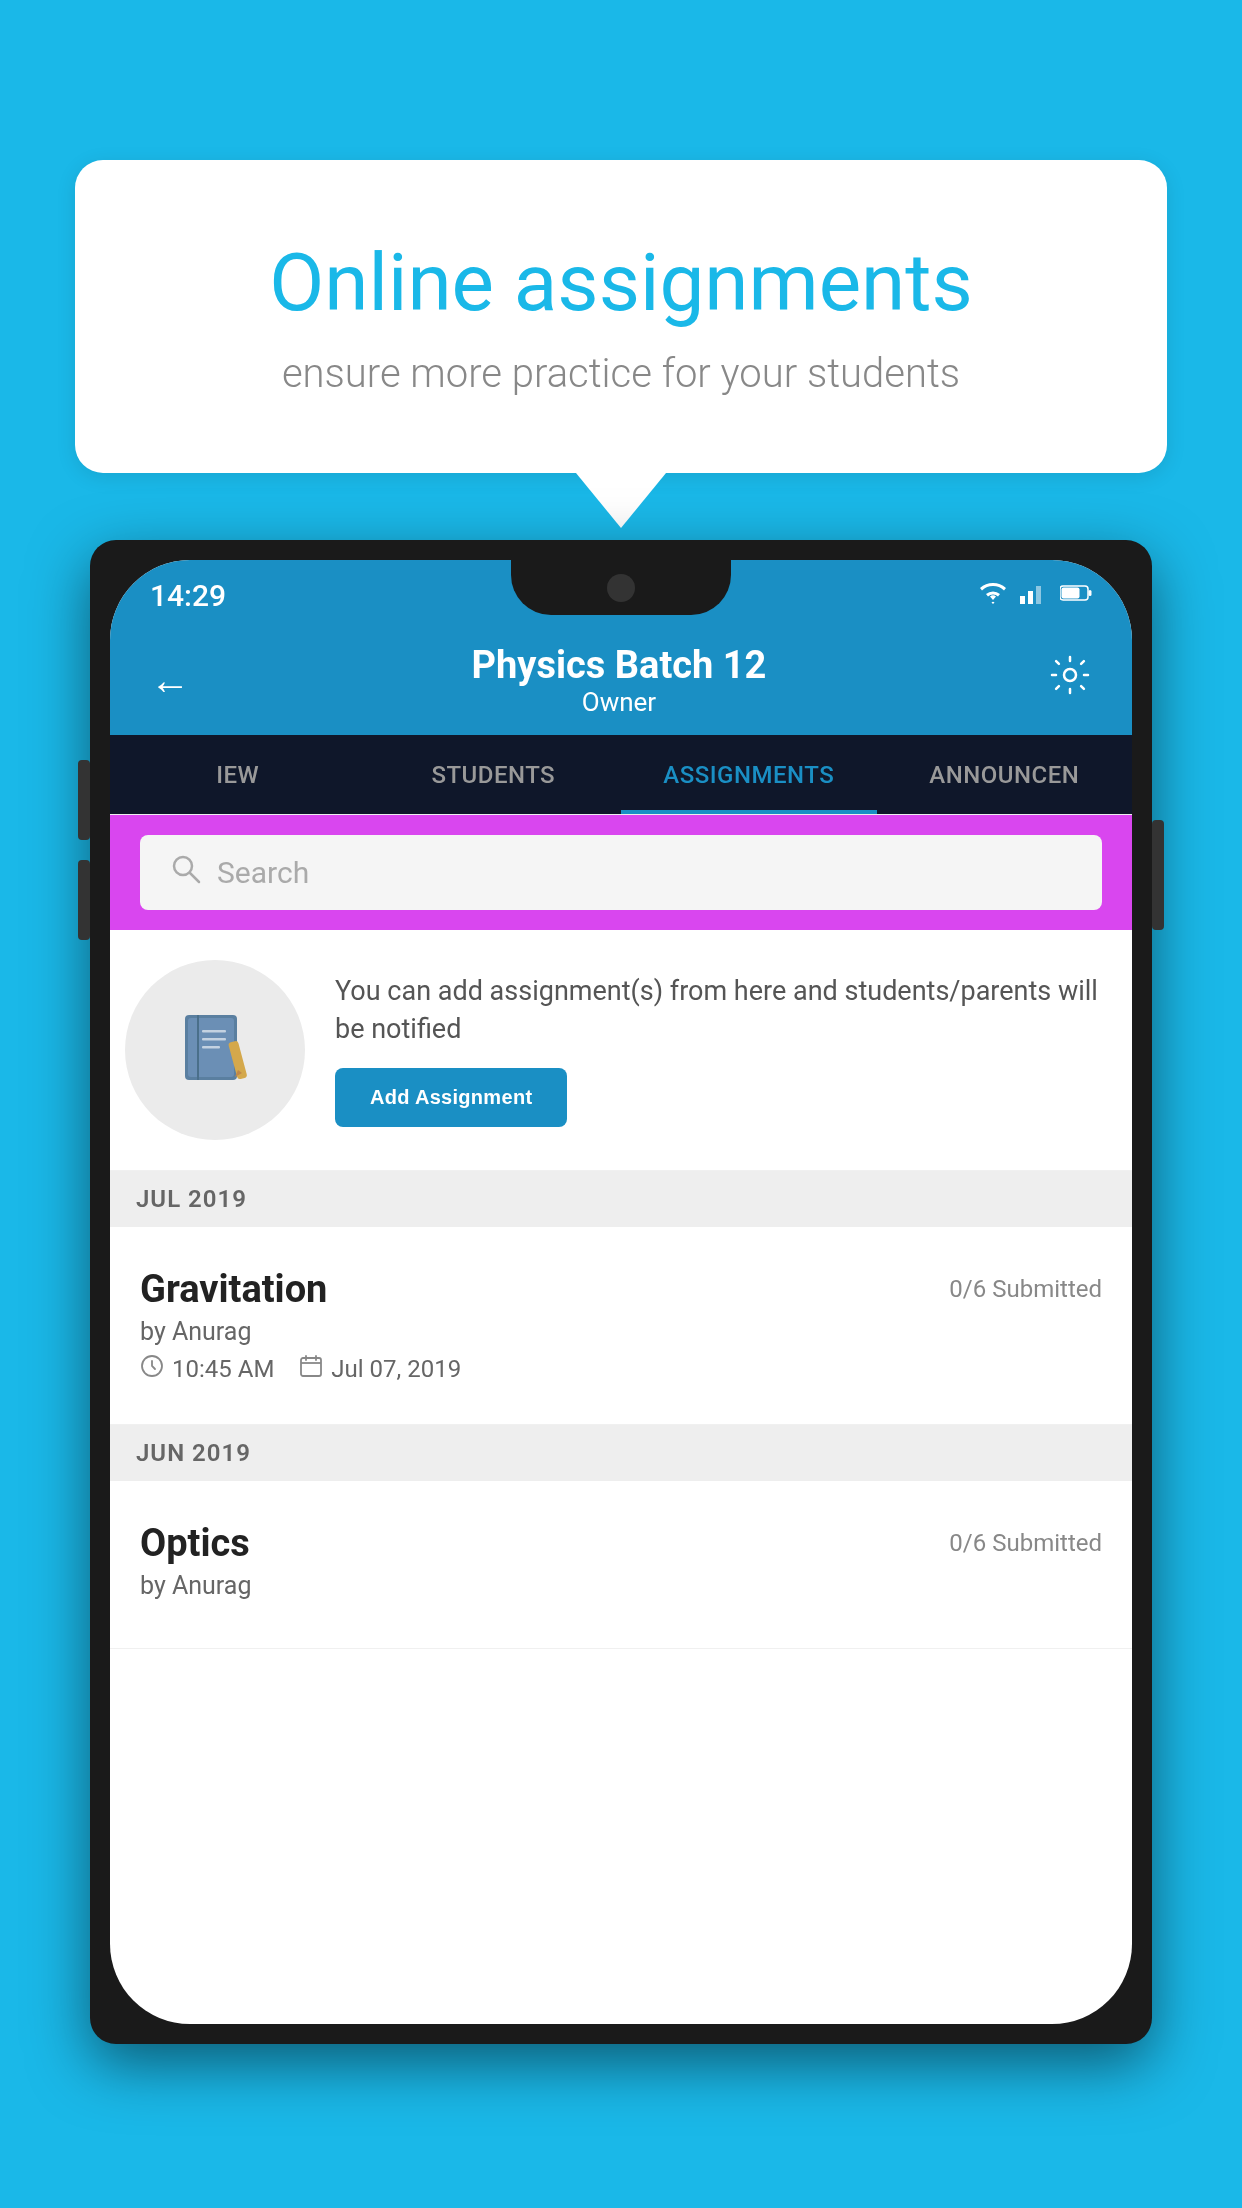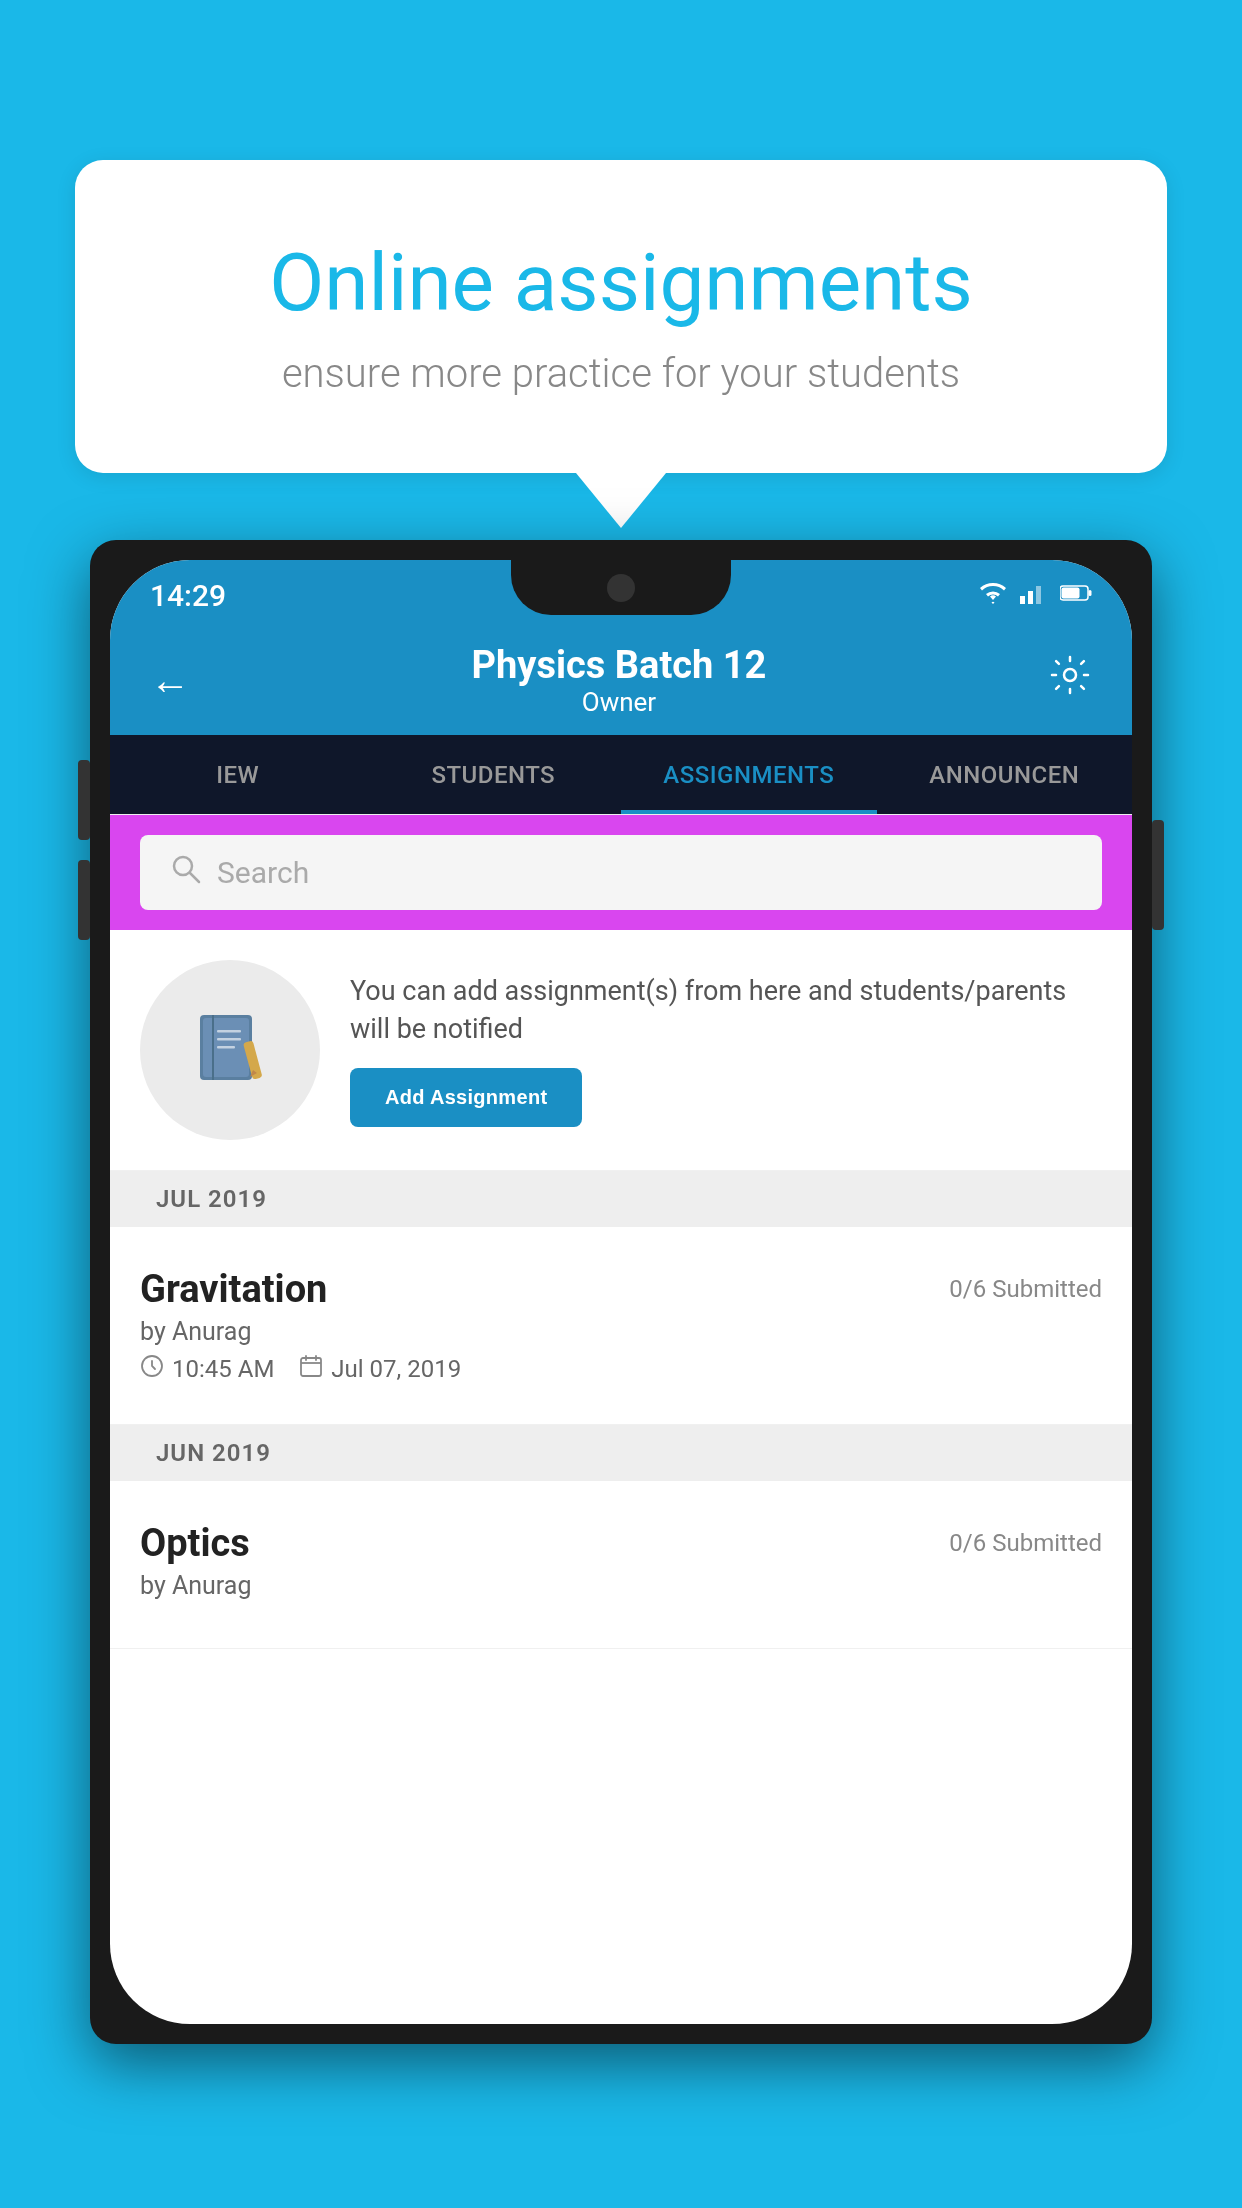--- a/index.html
+++ b/index.html
@@ -211,21 +211,21 @@
     }
     .search-placeholder {
       color: #aaa;
       font-size: 30px;
     }
 
     
     .promo-section {
       display: flex;
       align-items: center;
-      padding: 30px 30px;
+      padding: 30px 15px;
       gap: 30px;
       border-bottom: 1px solid #f0f0f0;
     }
     .promo-icon-circle {
       width: 180px;
       height: 180px;
       background: #ebebeb;
       border-radius: 50%;
       display: flex;
       align-items: center;
@@ -249,21 +249,21 @@
       padding: 18px 35px;
       font-size: 20px;
       font-weight: 600;
       cursor: pointer;
       letter-spacing: 0.3px;
     }
 
     
     .section-header {
       background: #eeeeee;
-      padding: 14px 46px;
+      padding: 14px 26px;
     }
     .section-label {
       font-size: 24px;
       color: #666;
       font-weight: 600;
       letter-spacing: 1px;
     }
 
     
     .assignment-item {

